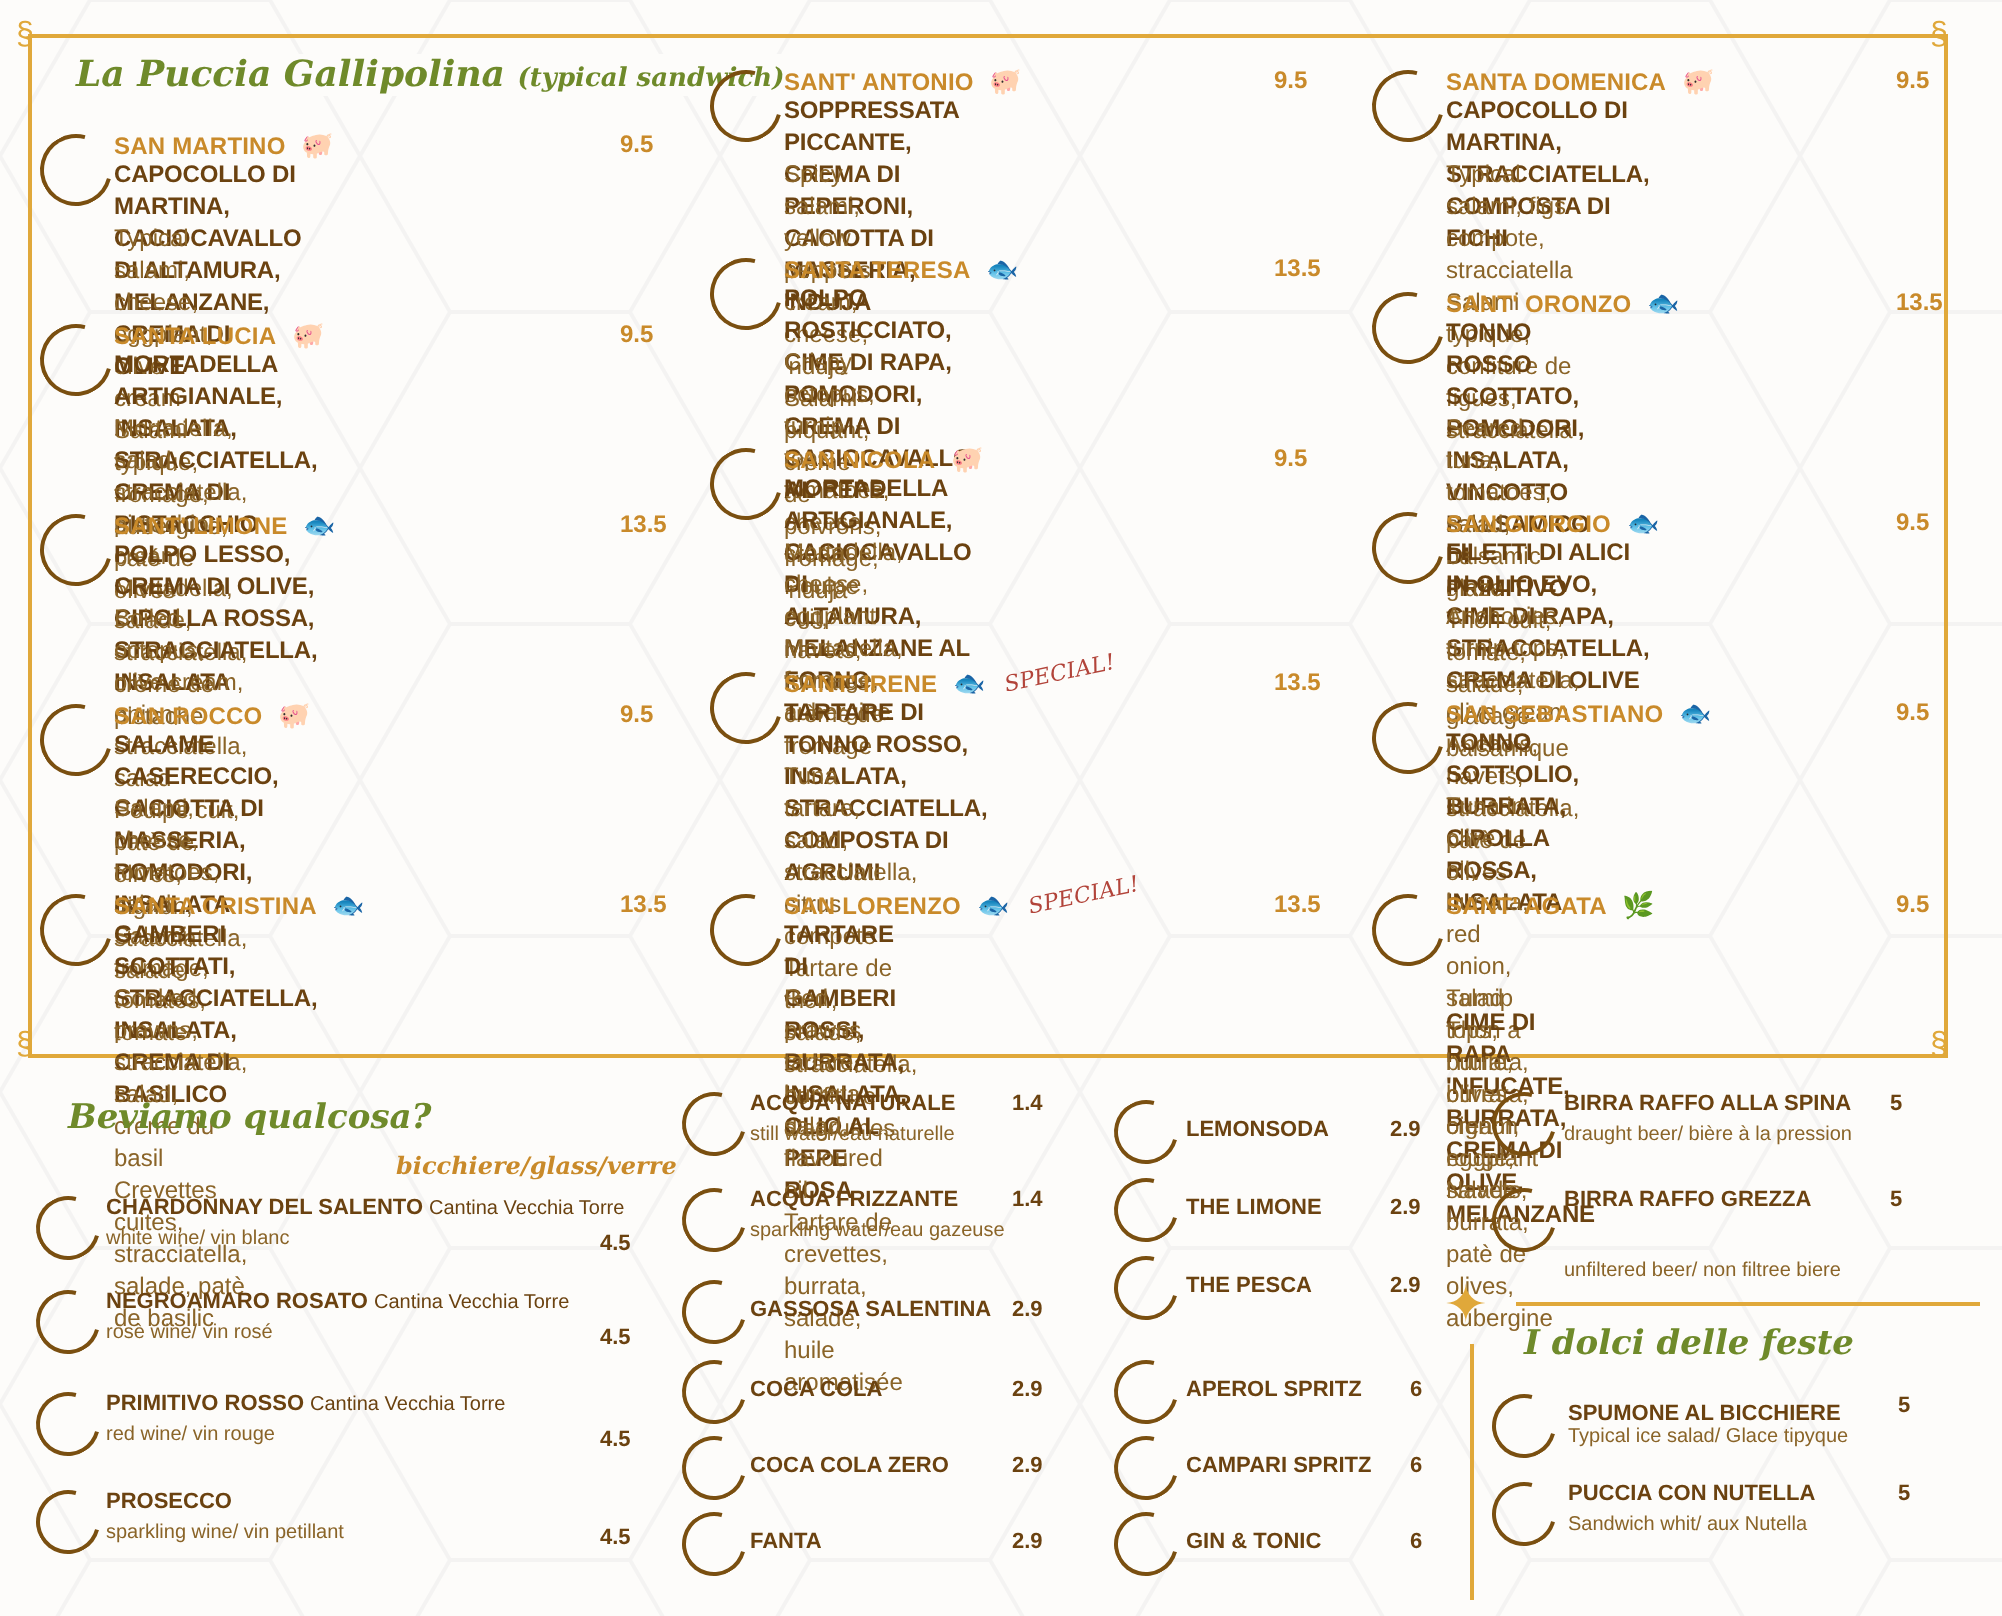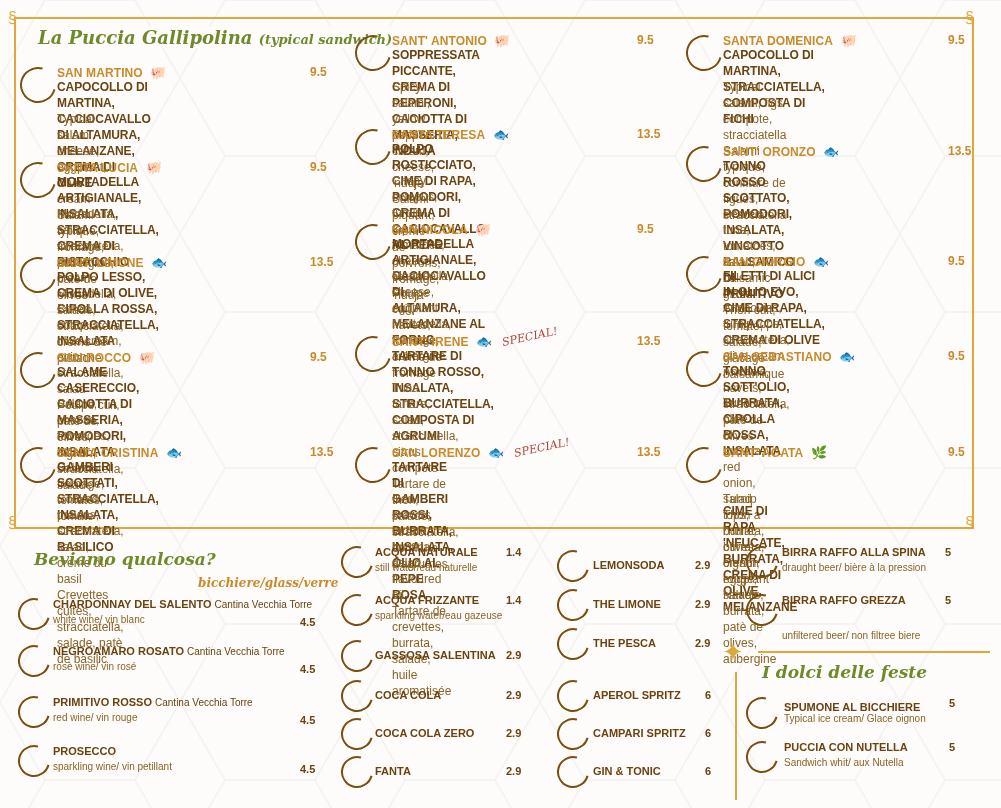--- a/index.html
+++ b/index.html
@@ -339,21 +339,21 @@
     </div>
     <div class="drink" style="left: 746px; top: 594px;">
       <div class="circle" style="left:0;top:0;"></div>
      <div class="dname" style="left:36px;top:0px;"><span>BIRRA RAFFO GREZZA</span></div>
      <div class="ddesc" style="left:36px;top:16px;margin-top:20px;">unfiltered beer/ non filtree biere</div>
      <div class="dprice" style="left:199px;top:0px;">5</div>
     </div>
     <div class="drink" style="left: 746px; top: 697px;">
       <div class="circle" style="left:0;top:0;"></div>
      <div class="dname" style="left:38px;top:4px;"><span>SPUMONE AL BICCHIERE</span></div>
-     <div class="ddesc" style="left:38px;top:16px;">Typical ice cream/ Glace oignon</div>
+     <div class="ddesc" style="left:38px;top:16px;">Typical ice salad/ Glace tipyque</div>
      <div class="dprice" style="left:203px;top:0px;">5</div>
     </div>
     <div class="drink" style="left: 746px; top: 741px;">
       <div class="circle" style="left:0;top:0;"></div>
      <div class="dname" style="left:38px;top:0px;"><span>PUCCIA CON NUTELLA</span></div>
      <div class="ddesc" style="left:38px;top:16px;">Sandwich whit/ aux Nutella</div>
      <div class="dprice" style="left:203px;top:0px;">5</div>
     </div>
   </div>
 

